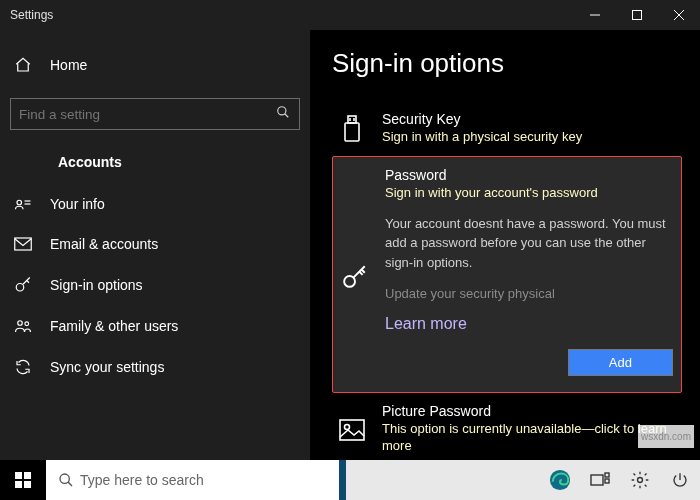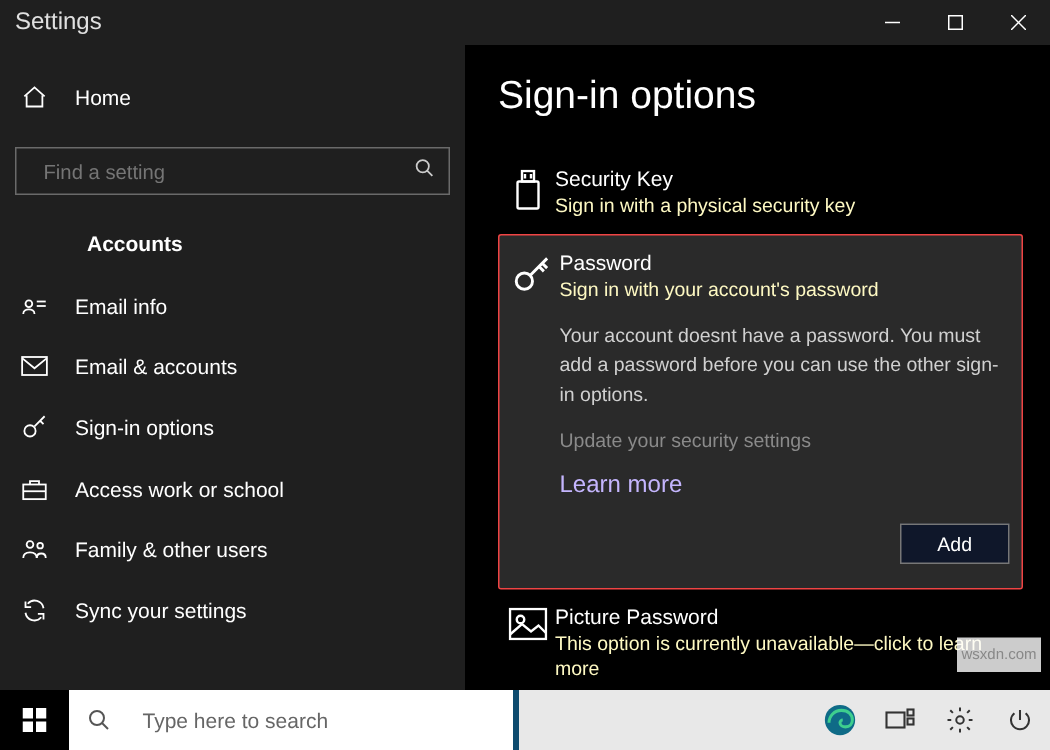--- a/index.html
+++ b/index.html
@@ -1,50 +1,50 @@
 <!DOCTYPE html>
 <html><head>
 <meta charset="utf-8">
 <style>
   * { box-sizing: border-box; margin: 0; padding: 0; font-family: "Segoe UI", sans-serif; }
   body { width: 700px; height: 500px; overflow: hidden; background: #000; position: relative; }
   .window { width: 700px; height: 460px; display: flex; flex-direction: column; background: #000; color: #fff; }
   .titlebar { height: 30px; background: #1f1f1f; display: flex; align-items: center; justify-content: space-between; padding-left: 10px; }
-  .titlebar .title { font-size: 16px; color: #e0e0e0; }
+  .titlebar .title { font-size: 12px; color: #e0e0e0; }
   .titlebar .controls { display: flex; }
   .titlebar .controls div { width: 42px; height: 30px; display: flex; align-items: center; justify-content: center; color: #fff; font-size: 12px; }
   .body { flex: 1; display: flex; overflow: hidden; }
   .sidebar { width: 310px; background: #1f1f1f; display: flex; flex-direction: column; padding-top: 18px; }
   .home-row { display: flex; align-items: center; gap: 16px; padding: 8px 14px 8px 14px; margin-bottom: 10px; }
   .home-row .icon { width: 20px; }
   .home-row .label { font-size: 14px; }
   .search-wrap { margin: 6px 10px 16px 10px; }
-  .search { width: 100%; height: 32px; background: transparent; border: 1px solid #6a6a6a; color: #aaa; padding: 0 34px 0 18px; font-size: 13.5px; position: relative; }
+  .search { width: 100%; height: 32px; background: transparent; border: 1px solid #6a6a6a; color: #aaa; padding: 0 34px 0 8px; font-size: 13.5px; position: relative; }
   .search-box { position: relative; }
   .search-box .sicon { position: absolute; right: 10px; top: 7px; color: #ccc; pointer-events: none; }
   .section-head { font-size: 14px; font-weight: 600; padding: 8px 14px 14px 14px; margin-left: 44px; }
   .nav { list-style: none; }
   .nav li { display: flex; align-items: center; gap: 18px; padding: 12px 14px; font-size: 14px; }
   .nav li .icon { width: 18px; display: flex; justify-content: center; }
   .content { flex: 1; background: #000; color: #fff; padding: 18px 18px 0 22px; overflow: hidden; }
   .content h1 { font-size: 26px; font-weight: 400; margin-bottom: 22px; }
-  .option { display: flex; gap: 4px; padding: 10px 6px; border-radius: 2px; }
+  .option { display: flex; gap: 16px; padding: 10px 6px; border-radius: 2px; align-items: center; }
   .option .oicon { width: 28px; display: flex; justify-content: center; padding-top: 2px; }
   .option .obody { flex: 1; }
   .option .otitle { font-size: 14px; color: #fff; }
   .option .osub { font-size: 13px; color: #fef9c3; margin-top: 2px; line-height: 1.3; }
   .option.selected { background: #2a2a2a; border: 1px solid #ef4444; padding: 10px 8px; }
   .option.selected .detail { font-size: 13px; color: #d0d0d0; margin-top: 12px; line-height: 1.5; }
   .option.selected .linkgray { font-size: 13px; color: #8a8a8a; margin-top: 14px; }
   .option.selected .linkblue { font-size: 16px; color: #c4b5fd; margin-top: 14px; }
   .option.selected .btnrow { display: flex; justify-content: flex-end; margin-top: 16px; margin-bottom: 6px; }
-  .option.selected .btn { background: #0f172a; border: 1px solid #777; color: #fff; padding: 5px 24px; font-size: 13px; }
+  .option.selected .btn { background: #3b82f6; border: 1px solid #777; color: #fff; padding: 5px 40px; font-size: 13px; }
   .taskbar { position: absolute; left: 0; right: 0; bottom: 0; height: 40px; background: #e8e8e8; display: flex; align-items: center; }
   .taskbar .start { width: 46px; height: 40px; background: #000; display: flex; align-items: center; justify-content: center; }
-  .taskbar .searchbar { flex: 0 0 300px; height: 40px; background: #fff; display: flex; align-items: center; gap: 21px; padding: 0 12px; color: #666; font-size: 14px; border-right: 4px solid #0c4a6e; }
+  .taskbar .searchbar { flex: 0 0 300px; height: 40px; background: #fff; display: flex; align-items: center; gap: 6px; padding: 0 12px; color: #666; font-size: 14px; border-right: 7px solid #0c4a6e; }
   .taskbar .spacer { flex: 1; }
   .taskbar .tray { display: flex; align-items: center; height: 40px; }
   .taskbar .tray .ticon { width: 40px; height: 40px; display: flex; align-items: center; justify-content: center; color: #333; }
   .watermark { position: absolute; right: 6px; bottom: 52px; font-size: 10px; color: #888; background: rgba(255,255,255,0.8); padding: 6px 3px; }
   svg { display: block; }
 </style>
 </head>
 <body>
 
 <div class="window">
@@ -99,49 +99,39 @@
       <ul class="nav">
         <li>
           <span class="icon">
               <svg width="18" height="16" viewBox="0 0 24 20" fill="none" stroke="#fff" stroke-width="1.6">
                 <circle cx="7" cy="8" r="3"></circle>
                 <path d="M2 17c0-3 3-4 5-4s5 1 5 4"></path>
                 <line x1="14" y1="6" x2="22" y2="6"></line>
                 <line x1="14" y1="10" x2="22" y2="10"></line>
               </svg>
             </span>
-          <span>Email info</span>
+          <span>Your info</span>
         </li>
         <li>
           <span class="icon">
               <svg width="18" height="14" viewBox="0 0 24 18" fill="none" stroke="#fff" stroke-width="1.6">
                 <rect x="1" y="1" width="22" height="16"></rect>
                 <path d="M1 2 L12 11 L23 2"></path>
               </svg>
             </span>
           <span>Email &amp; accounts</span>
         </li>
         <li>
           <span class="icon">
               <svg width="18" height="18" viewBox="0 0 24 24" fill="none" stroke="#fff" stroke-width="1.6">
                 <circle cx="8" cy="15" r="5"></circle>
                 <path d="M12 11 L21 2 M17 6 L20 9"></path>
               </svg>
             </span>
           <span>Sign-in options</span>
-        </li>
-        <li>
-          <span class="icon">
-              <svg width="18" height="16" viewBox="0 0 24 20" fill="none" stroke="#fff" stroke-width="1.6">
-                <rect x="2" y="6" width="20" height="13"></rect>
-                <path d="M8 6 V3 H16 V6"></path>
-                <line x1="2" y1="12" x2="22" y2="12"></line>
-              </svg>
-            </span>
-          <span>Access work or school</span>
         </li>
         <li>
           <span class="icon">
               <svg width="18" height="16" viewBox="0 0 24 20" fill="none" stroke="#fff" stroke-width="1.6">
                 <circle cx="8" cy="6" r="3"></circle>
                 <circle cx="17" cy="7" r="2.5"></circle>
                 <path d="M2 18c0-4 3-5 6-5s6 1 6 5"></path>
                 <path d="M14 18c0-3 2-4 4-4s4 1 4 4"></path>
               </svg>
             </span>
@@ -181,21 +171,21 @@
         <div class="oicon">
           <svg width="26" height="26" viewBox="0 0 24 24" fill="none" stroke="#fff" stroke-width="1.8">
               <circle cx="7" cy="17" r="5"></circle>
               <path d="M10.5 13.5 L21 3 M16 8 L19 11 M18 6 L21 9"></path>
             </svg>
         </div>
         <div class="obody">
           <div class="otitle">Password</div>
           <div class="osub">Sign in with your account's password</div>
           <div class="detail">Your account doesnt have a password. You must add a password before you can use the other sign-in options.</div>
-          <div class="linkgray">Update your security settings</div>
+          <div class="linkgray">Update your security physical</div>
           <div class="linkblue">Learn more</div>
           <div class="btnrow">
             <button class="btn">Add</button>
           </div>
         </div>
       </div>
 
       <div class="option">
         <div class="oicon">
           <svg width="26" height="22" viewBox="0 0 26 22" fill="none" stroke="#fff" stroke-width="1.6">

